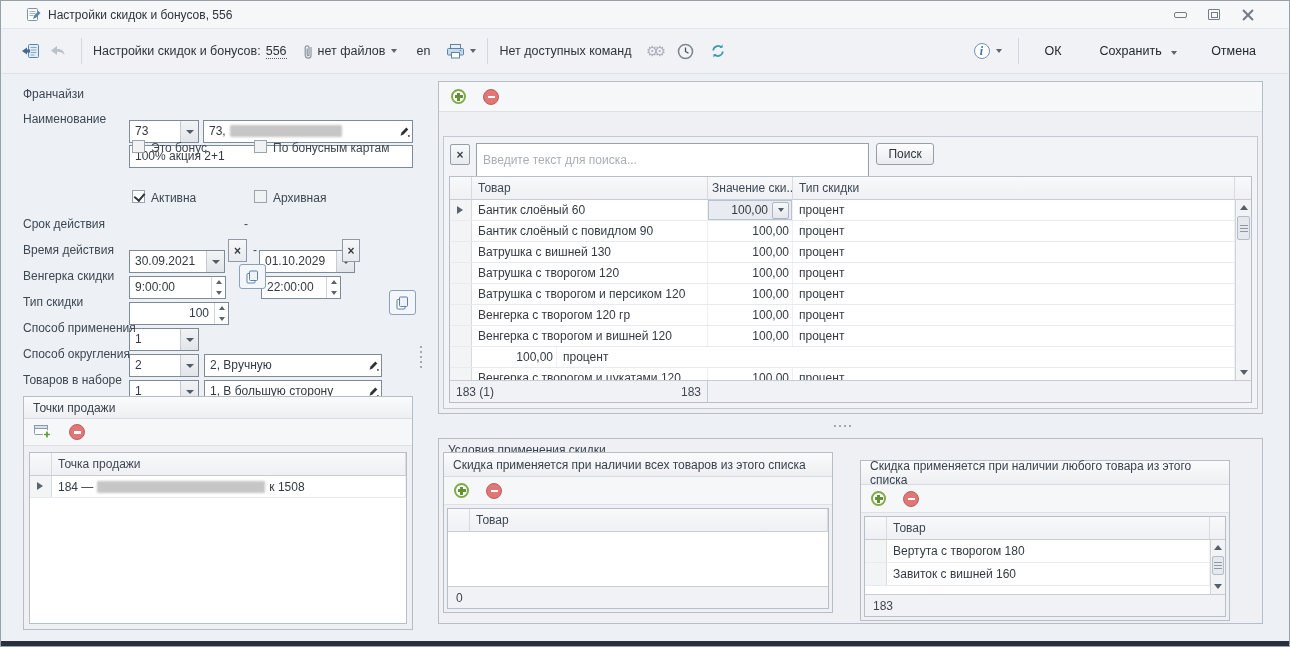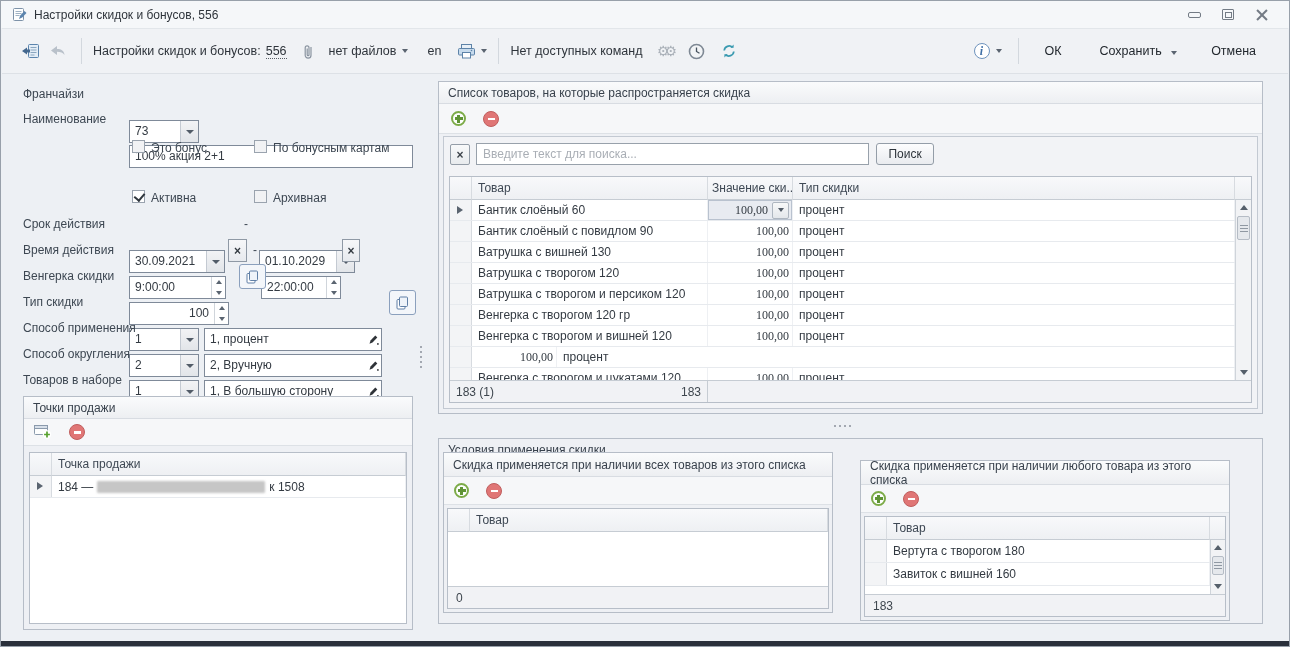--- a/index.html
+++ b/index.html
@@ -1,21 +1,21 @@
 <!DOCTYPE html>
 <html><head>
 <meta charset="utf-8">
 <style>
   * { margin:0; padding:0; box-sizing:border-box; }
   html,body { background:#d8dde3; }
   body { font-family:"Liberation Sans","DejaVu Sans",sans-serif; font-size:12px; color:#333a42; }
   .window { position:relative; width:1290px; height:647px; background:#edf0f4; border:1px solid #98a0aa; overflow:hidden; }
 
   
-  .titlebar { position:absolute; left:0; top:0; right:0; height:27px; background:#f5f7f9; display:flex; align-items:center; padding:0 10px; }
+  .titlebar { position:absolute; left:0; top:0; right:0; height:27px; background:#f5f7f9; display:flex; align-items:center; padding:0 24px; }
   .title-text { margin-left:7px; color:#2e343b; }
   .win-controls { margin-left:auto; display:flex; align-items:center; gap:16px; padding-right:8px; }
   .winbtn { width:18px; height:16px; display:inline-flex; align-items:center; justify-content:center; cursor:pointer; }
   .g-min { width:13px; height:6px; border:1px solid #737b85; border-radius:2px; }
   .g-restore { width:12px; height:11px; border:1px solid #737b85; border-radius:1px; position:relative; }
   .g-restore::after { content:""; position:absolute; left:2px; top:2px; width:5px; height:4px; border:1px solid #737b85; }
   .g-close { position:relative; width:12px; height:12px; }
   .g-close::before,.g-close::after { content:""; position:absolute; left:-1px; top:5px; width:14px; height:2px; background:#737b85; }
   .g-close::before { transform:rotate(45deg); }
   .g-close::after { transform:rotate(-45deg); }
@@ -66,39 +66,39 @@
   .tbl { background:#fff; border:1px solid #b7bec8; display:flex; flex-direction:column; overflow:hidden; }
   .thead { display:flex; height:23px; flex:none; }
   .th { display:flex; align-items:center; padding:0 6px; background:linear-gradient(#f8f9fb,#eef0f3); border-right:1px solid #d7dbe0; border-bottom:1px solid #c6ccd3; color:#3e4854; white-space:nowrap; overflow:hidden; }
   .th.sel,.td.sel { width:22px; flex:none; padding:0; }
   .tbody { flex:1; overflow:hidden; display:flex; }
   .rows { flex:1; display:flex; flex-direction:column; overflow:hidden; }
   .trow { display:flex; height:21px; flex:none; border-bottom:1px solid #e7eaee; background:#fff; cursor:default;text-align:center; }
   .td { display:flex; align-items:center; padding:0 6px; white-space:nowrap; overflow:hidden; border-right:1px solid #eef0f3; }
   .td.sel { background:#f3f4f6; border-right:1px solid #d7dbe0; position:relative; }
   .trow.selected .td.sel::after { content:""; position:absolute; left:7px; top:6px; border-left:6px solid #5a6470; border-top:4.5px solid transparent; border-bottom:4.5px solid transparent; }
-  .td.num { justify-content:flex-end;font-family:Liberation Serif, serif; }
+  .td.num { justify-content:flex-end; }
   .val-dd { display:none; width:17px; height:17px; margin-left:4px; border:1px solid #aeb6c0; border-radius:2px; background:linear-gradient(#f7f8f9,#e4e7eb); align-items:center; justify-content:center; cursor:pointer; }
   .val-dd::after { content:""; border-left:3.5px solid transparent; border-right:3.5px solid transparent; border-top:4px solid #525c68; }
   .trow.selected .td.c-val { background:#e8ebf1; box-shadow:inset 0 0 0 1px #b9c2cf; }
   .trow.selected .val-dd { display:inline-flex; }
   .tfoot { flex:none; height:22px; border-top:1px solid #c6ccd3; background:#f1f2f5; display:flex; align-items:center; color:#3e464e; }
 
   
   .sbar { width:16px; flex:none; background:#f2f3f5; border-left:1px solid #cfd4da; display:flex; flex-direction:column; }
   .sb-btn { height:15px; flex:none; display:flex; align-items:center; justify-content:center; cursor:pointer; }
   .sb-btn.up::after { content:""; border-left:4px solid transparent; border-right:4px solid transparent; border-bottom:5px solid #555f6a; }
   .sb-btn.down::after { content:""; border-left:4px solid transparent; border-right:4px solid transparent; border-top:5px solid #555f6a; }
   .sb-thumb { height:24px; margin:1px 1px; background:#e5e8ec; border:1px solid #b5bcc5; border-radius:2px; display:flex; flex-direction:column; align-items:center; justify-content:center; gap:2px; cursor:pointer; }
   .sb-thumb i { width:8px; height:1px; background:#8f98a2; }
   .sb-fill { flex:1; }
 
   
   .search-btnx { position:absolute; width:20px; height:21px; border:1px solid #949da8; border-radius:2px; background:linear-gradient(#f8f9fa,#e8ebee); color:#3c434a; font-weight:bold; display:flex; align-items:center; justify-content:center; cursor:pointer; }
-  .search-input { position:absolute; height:22px; border:1px solid #98a1ab; background:#fff; padding:4px 6px; font:inherit; color:#333; }
+  .search-input { position:absolute; height:22px; border:1px solid #98a1ab; background:#fff; padding:16px 6px; font:inherit; color:#333; }
   .search-input::placeholder { color:#a9aeb5; }
   .btn { position:absolute; height:22px; border:1px solid #949da8; border-radius:3px; background:linear-gradient(#fdfdfe,#e9ebef); color:#2e343b; display:flex; align-items:center; justify-content:center; cursor:pointer; padding:0 12px; }
 
   .splitter-h { position:absolute; display:flex; gap:3px; }
   .splitter-h i { width:2px; height:2px; background:#8a919b; border-radius:50%; }
   .splitter-v { position:absolute; display:flex; flex-direction:column; gap:3px; }
   .splitter-v i { width:2px; height:2px; background:#8a919b; border-radius:50%; }
 
   .bottom-strip { position:absolute; left:0; right:0; bottom:0; height:5px; background:#2a303b; }
   .inner-box { position:absolute; border:1px solid #c3c9d2; background:#f2f3f6; }
@@ -145,21 +145,21 @@
     </span>
     <span class="tsep"></span>
     <span class="tb-text">Настройки скидок и бонусов:</span>
     <span class="tb-text doc-number" style="margin-left:5px">556</span>
     <span class="tbtn" style="margin-left:16px">
       <span style="display:inline-flex">
         <svg width="11" height="17" viewBox="0 0 11 17">
             <path d="M8 4v8.2a2.9 2.9 0 0 1-5.8 0V4.8a1.9 1.9 0 0 1 3.8 0v7a.9.9 0 0 1-1.8 0V5.5" fill="none" stroke="#8a94a0" stroke-width="1.2"></path>
           </svg>
       </span>
-      <span class="tb-text" style="margin-left:15px">нет файлов</span>
+      <span class="tb-text" style="margin-left:4px">нет файлов</span>
       <span class="dd-arrow"></span>
     </span>
     <span class="tbtn tb-text" style="margin-left:14px">en</span>
     <span class="tbtn" style="margin-left:12px">
       <span style="display:inline-flex">
         <svg width="17" height="15" viewBox="0 0 17 15">
             <rect x="3.5" y="0.5" width="10" height="4" fill="#e8f0f7" stroke="#5d83a8"></rect>
             <rect x="0.5" y="4.5" width="16" height="6.5" rx="1" fill="#c7dbed" stroke="#5d83a8"></rect>
             <rect x="4.5" y="8.5" width="8" height="5.5" fill="#fff" stroke="#5d83a8"></rect>
             <circle cx="13.5" cy="6.5" r="0.8" fill="#5d83a8"></circle>
@@ -196,20 +196,29 @@
       <span class="dd-arrow"></span>
     </span>
     <span class="btn-flat" style="margin-left:14px">Отмена</span>
   </div>
 
   <span class="flabel" style="left:22px;top:86px">Франчайзи</span>
   <div class="fbox" style="left:128px;top:82px;width:70px">
     <span class="txt">73</span>
     <span class="dd"></span>
   </div>
+  <div class="fbox" style="left:202px;top:82px;width:210px">
+    <span class="txt"><span>73,</span><span class="redacted" style="width:112px"></span></span>
+    <span class="pencil">
+        <svg width="11" height="11" viewBox="0 0 11 11">
+          <path d="M1.5 9.8l1-3.2L7.3 1.6l2 2L4.5 8.5l-3 1.3z" fill="#2f3338"></path>
+          <circle cx="9.9" cy="9.9" r="0.9" fill="#2f3338"></circle>
+        </svg>
+      </span>
+  </div>
 
   <span class="flabel" style="left:22px;top:111px">Наименование</span>
   <div class="fbox" style="left:128px;top:107px;width:284px">
     <span class="txt">100% акция 2+1</span>
   </div>
 
   <span class="checkbox" style="left:131px;top:139px"></span>
   <span class="cblabel" style="left:150px;top:140px">Это бонус</span>
   <span class="checkbox" style="left:253px;top:139px"></span>
   <span class="cblabel" style="left:272px;top:140px">По бонусным картам</span>
@@ -261,29 +270,20 @@
     <svg width="13" height="14" viewBox="0 0 13 14">
         <rect x="1" y="3.5" width="8" height="9.5" rx="1" fill="#fff" stroke="#5f7fa6"></rect>
         <rect x="3.5" y="1" width="8" height="9.5" rx="1" fill="#eef3f9" stroke="#5f7fa6"></rect>
       </svg>
   </div>
 
   <span class="flabel" style="left:22px;top:294px">Тип скидки</span>
   <div class="fbox" style="left:128px;top:290px;width:70px">
     <span class="txt">1</span>
     <span class="dd"></span>
-  </div>
-  <div class="fbox" style="left:203px;top:290px;width:178px">
-    <span class="txt">1, процент</span>
-    <span class="pencil">
-        <svg width="11" height="11" viewBox="0 0 11 11">
-          <path d="M1.5 9.8l1-3.2L7.3 1.6l2 2L4.5 8.5l-3 1.3z" fill="#2f3338"></path>
-          <circle cx="9.9" cy="9.9" r="0.9" fill="#2f3338"></circle>
-        </svg>
-      </span>
   </div>
   <div class="copybtn" style="left:388px;top:289px">
     <svg width="13" height="14" viewBox="0 0 13 14">
         <rect x="1" y="3.5" width="8" height="9.5" rx="1" fill="#fff" stroke="#5f7fa6"></rect>
         <rect x="3.5" y="1" width="8" height="9.5" rx="1" fill="#eef3f9" stroke="#5f7fa6"></rect>
       </svg>
   </div>
 
   <span class="flabel" style="left:22px;top:320px">Способ применения</span>
   <div class="fbox" style="left:128px;top:316px;width:70px">
@@ -354,23 +354,20 @@
               <span class="redacted" style="width:168px"></span>
               <span>к 1508</span>
           </div>
         </div>
         <div style="flex:1;background:#fff"></div>
       </div>
     </div>
   </div>
 
   <div class="panel" style="left:437px;top:80px;width:825px;height:333px">
-    <div class="p-header">
-      <span>Список товаров, на которые распространяется скидка</span>
-    </div>
     <div class="p-toolbar" style="height:30px;padding:0 12px">
       <span class="icon-plus-circle"></span>
       <span class="icon-minus-circle"></span>
     </div>
     <div class="inner-box" style="left:4px;top:54px;right:4px;bottom:4px">
       <div class="search-btnx" style="left:6px;top:7px">×</div>
       <input class="search-input" style="left: 32px; top: 6px; width: 393px;" placeholder="Введите текст для поиска...">
       <div class="btn" style="left:432px;top:6px;width:58px">Поиск</div>
 
       <div class="tbl" style="position:absolute;left:5px;top:39px;right:5px;bottom:5px">

